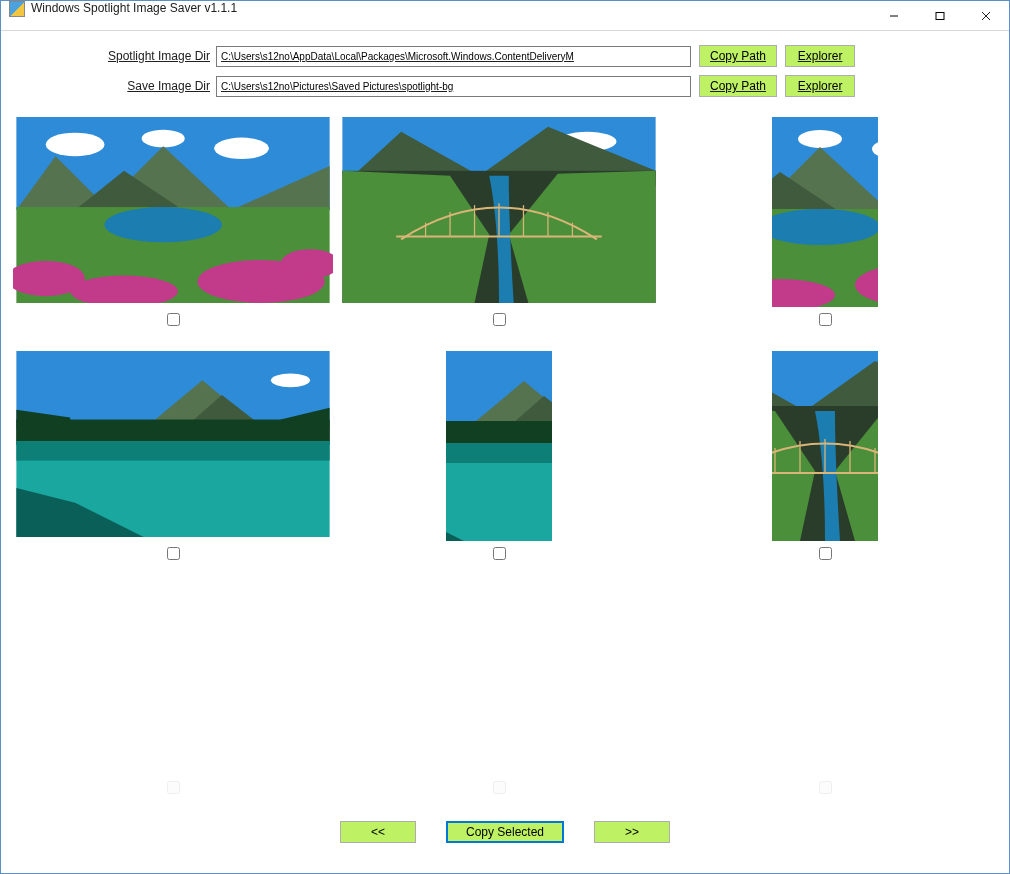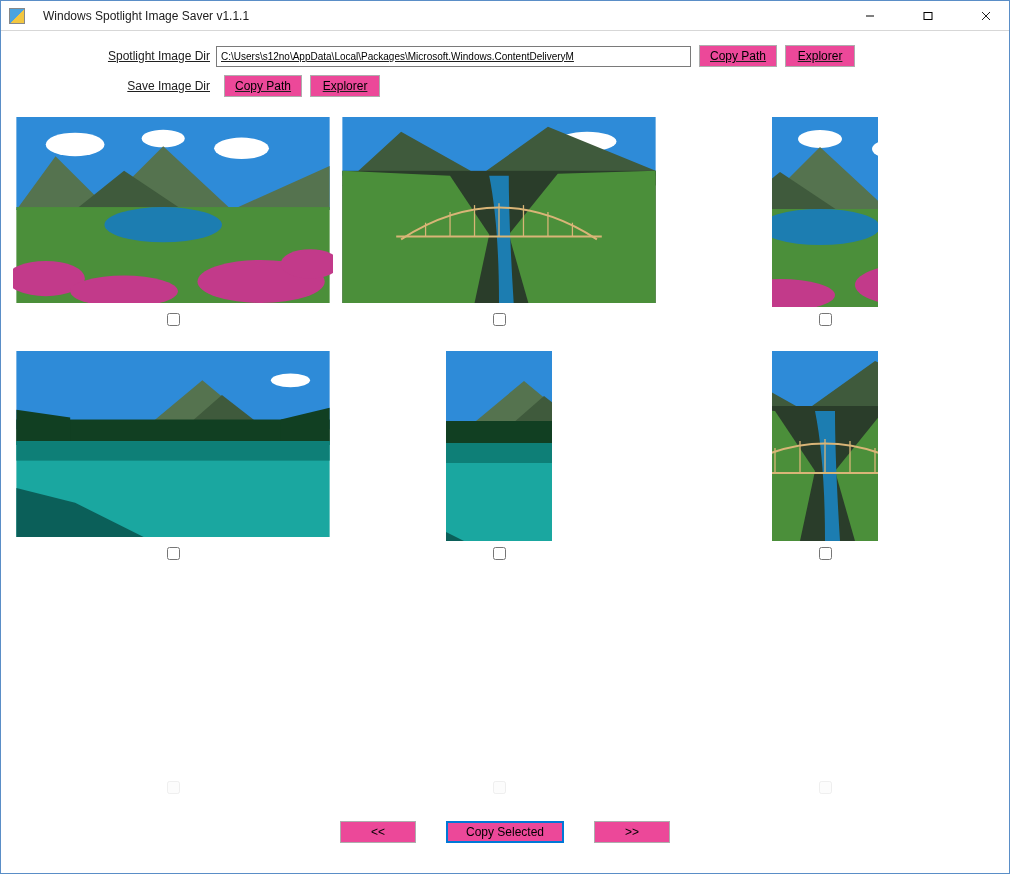--- a/index.html
+++ b/index.html
@@ -11,23 +11,21 @@
     color: #202020;
     width: 1010px;
     height: 874px;
     overflow: hidden;
     border: 1px solid #5a8ec7;
   }
   .titlebar {
     height: 30px;
     background: #fff;
     display: flex;
-    align-items: center;
     border-bottom: 1px solid #d7d7d7;
-    gap: 12px;
   }
   .titlebar .icon {
     width: 16px; height: 16px; margin: 0 6px 0 8px;
     display:inline-block;
     background: linear-gradient(135deg,#4aa3df 0%,#4aa3df 50%,#f2c640 50%,#f2c640 100%);
     border:1px solid #888;
   }
   .titlebar .title { flex: 0 0 auto; }
   .titlebar .spacer { flex: 1 1 auto; }
   .winbtn {
@@ -52,21 +50,21 @@
     flex: 0 0 475px;
     height: 21px;
     border: 1px solid #7a7a7a;
     padding: 2px 4px;
     font-family: inherit; font-size: 10px;
     background:#fff;
   }
   .btn {
     height: 22px;
     min-width: 70px;
-    background: #ec4899;
+    background: #bef264;
     border: 1px solid #adadad;
     padding: 0 10px;
     margin-left: 8px;
     font-family: inherit; font-size: 12px;
     cursor: pointer;
   }
   .btn.primary{ border:2px solid #0078d7; padding:0 18px;}
 
   .gallery {
     display: grid;
@@ -134,20 +132,21 @@
 
 <div class="form-area">
   <div class="row">
     <div class="lbl">Spotlight Image Dir</div>
     <input type="text" value="C:\Users\s12no\AppData\Local\Packages\Microsoft.Windows.ContentDeliveryM" style="">
     <button class="btn">Copy Path</button>
     <button class="btn">Explorer</button>
   </div>
   <div class="row">
     <div class="lbl">Save Image Dir</div>
+    <input type="text" value="C:\Users\s12no\Pictures\Saved Pictures\spotlight-bg" style="">
     <button class="btn">Copy Path</button>
     <button class="btn">Explorer</button>
   </div>
 </div>
 
 <svg width="0" height="0" style="position:absolute">
   <defs>
 
     <g id="scene-meadow">
       <rect class="sky" x="0" y="0" width="320" height="95"></rect>

